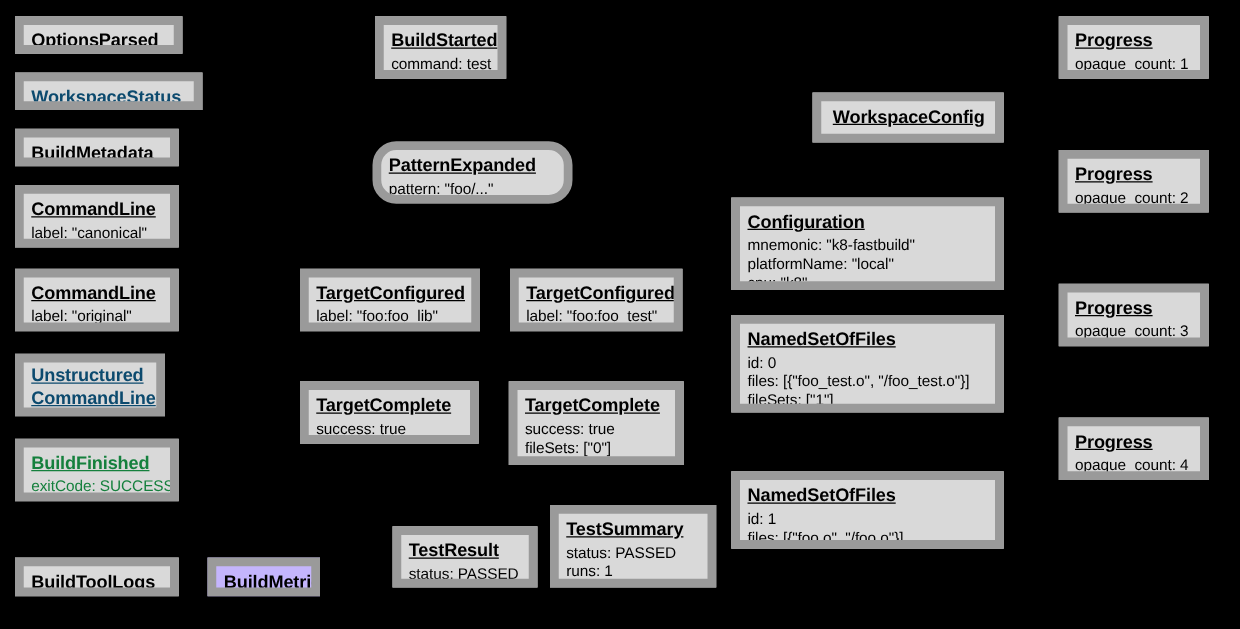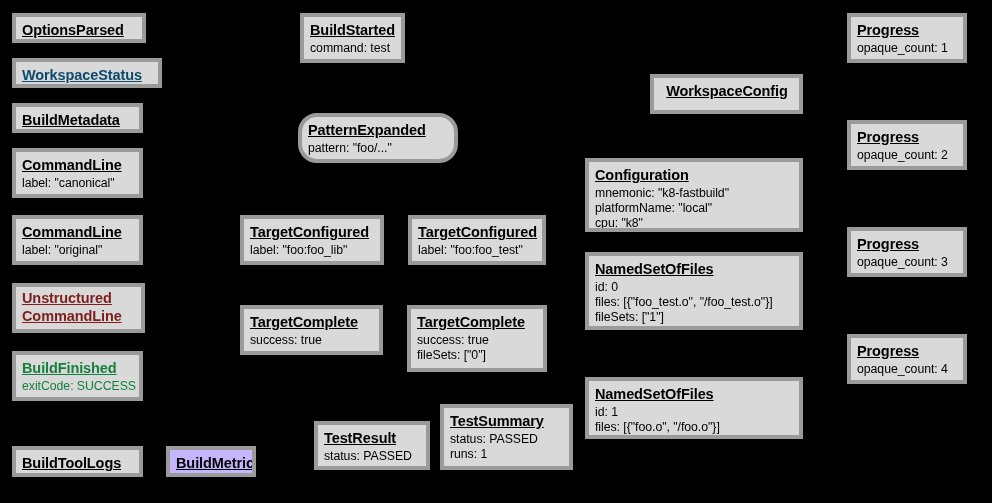--- a/index.html
+++ b/index.html
@@ -13,21 +13,21 @@
     width: 992px;
     height: 503px;
     background: #000000;
     overflow: hidden;
     font-family: "Liberation Sans", sans-serif;
   }
   .node {
     position: absolute;
     box-sizing: border-box;
     background: #d9d9d9;
-    border: 4px solid #7f1d1d;
+    border: 7px solid #7f1d1d;
     color: #000000;
     padding: 3px 5px 3px 6px;
     line-height: 1.22;
     overflow: hidden;
   }
   .node-title {
     font-size: 14.5px;
     font-weight: bold;
     text-decoration: underline;
     display: inline-block;
@@ -55,21 +55,21 @@
 <div id="canvas" style="background: rgb(0, 0, 0);">
     <div class="node" style="left: 12px; top: 13px; width: 134px; height: 30px; background: rgb(217, 217, 217); border-color: rgb(154, 154, 154); color: rgb(0, 0, 0);"><div class="node-title">OptionsParsed</div></div>
     <div class="node" style="left: 12px; top: 58px; width: 150px; height: 30px; background: rgb(217, 217, 217); border-color: rgb(154, 154, 154); color: #0c4a6e;"><div class="node-title">WorkspaceStatus</div></div>
     <div class="node" style="left: 12px; top: 103px; width: 131px; height: 30px; background: rgb(217, 217, 217); border-color: rgb(154, 154, 154); color: rgb(0, 0, 0);"><div class="node-title">BuildMetadata</div></div>
     <div class="node" style="left: 12px; top: 148px; width: 131px; height: 50px; background: rgb(217, 217, 217); border-color: rgb(154, 154, 154); color: rgb(0, 0, 0);"><div class="node-title">CommandLine</div><div class="fields">
         <div class="node-field">label: "canonical"</div>
       </div></div>
     <div class="node" style="left: 12px; top: 215px; width: 131px; height: 50px; background: rgb(217, 217, 217); border-color: rgb(154, 154, 154); color: rgb(0, 0, 0);"><div class="node-title">CommandLine</div><div class="fields">
         <div class="node-field">label: "original"</div>
       </div></div>
-    <div class="node" style="left: 12px; top: 283px; width: 133px; height: 50px; background: rgb(217, 217, 217); border-color: rgb(154, 154, 154); color: #7f1d1d;"><div class="node-title two-line">Unstructured
+    <div class="node" style="left: 12px; top: 283px; width: 120px; height: 50px; background: rgb(217, 217, 217); border-color: rgb(154, 154, 154); color: #0c4a6e;"><div class="node-title two-line">Unstructured
 CommandLine</div></div>
     <div class="node" style="left: 12px; top: 351px; width: 131px; height: 50px; background: rgb(217, 217, 217); border-color: rgb(154, 154, 154); color: #15803d;"><div class="node-title">BuildFinished</div><div class="fields">
         <div class="node-field">exitCode: SUCCESS</div>
       </div></div>
     <div class="node" style="left: 12px; top: 446px; width: 131px; height: 31px; background: rgb(217, 217, 217); border-color: rgb(154, 154, 154); color: rgb(0, 0, 0);"><div class="node-title">BuildToolLogs</div></div>
     <div class="node" style="left: 166px; top: 446px; width: 90px; height: 31px; background: #c4b5fd; border-color: rgb(154, 154, 154); color: rgb(0, 0, 0);"><div class="node-title">BuildMetrics</div></div>
     <div class="node" style="left: 300px; top: 13px; width: 105px; height: 50px; background: rgb(217, 217, 217); border-color: rgb(154, 154, 154); color: rgb(0, 0, 0);"><div class="node-title">BuildStarted</div><div class="fields">
         <div class="node-field">command: test</div>
       </div></div>
     <div class="node" style="left: 298px; top: 113px; width: 160px; height: 50px; background: rgb(217, 217, 217); border-color: rgb(154, 154, 154); color: #000000; border-radius: 19px;"><div class="node-title">PatternExpanded</div><div class="fields">

